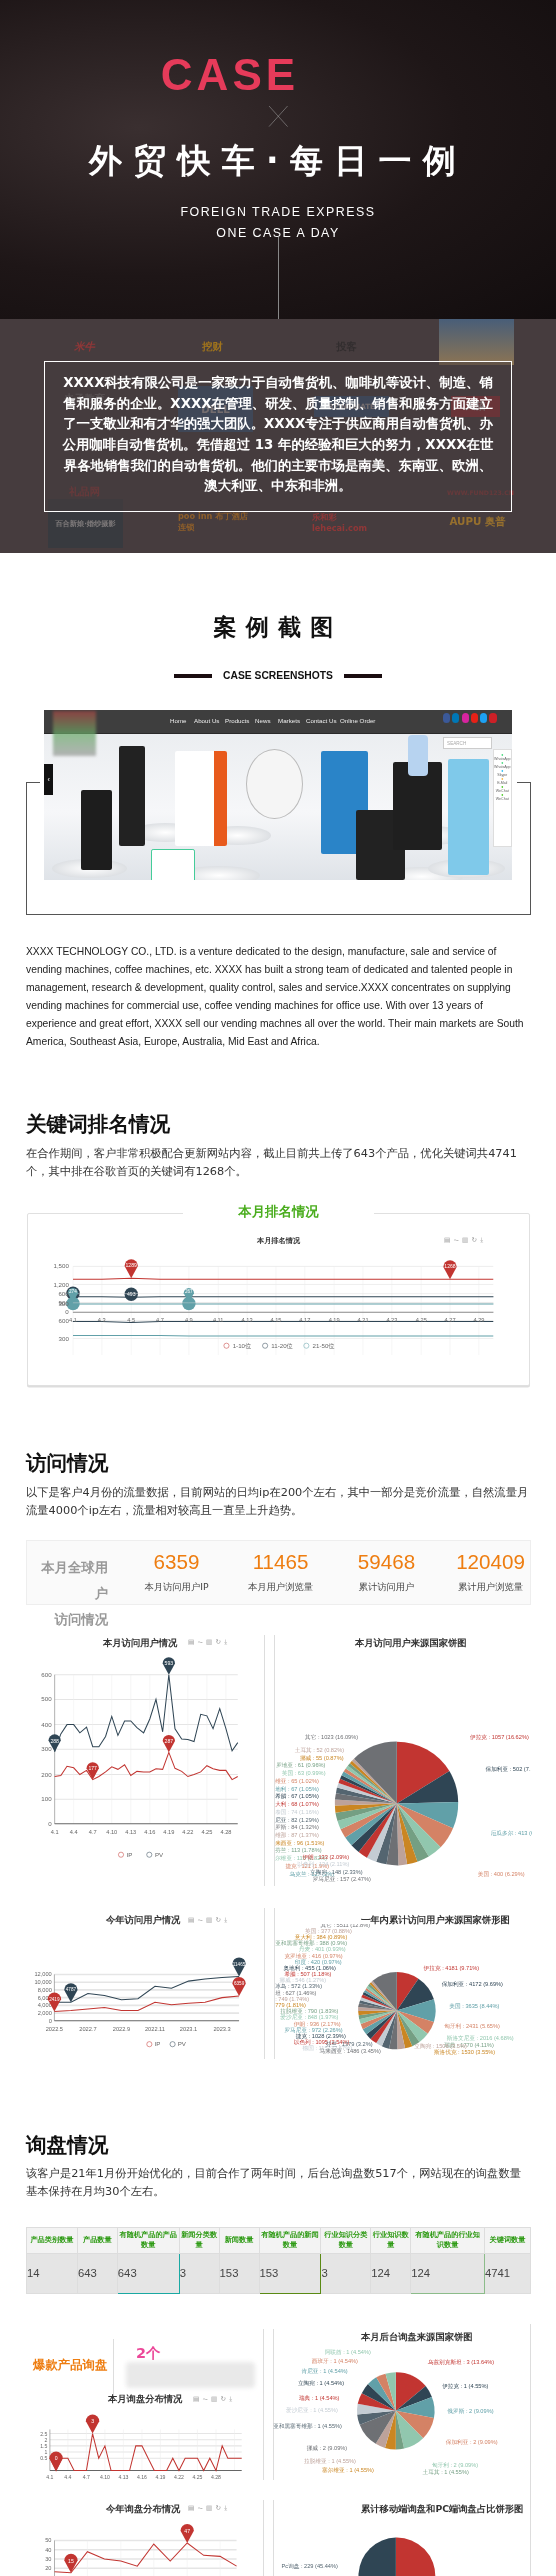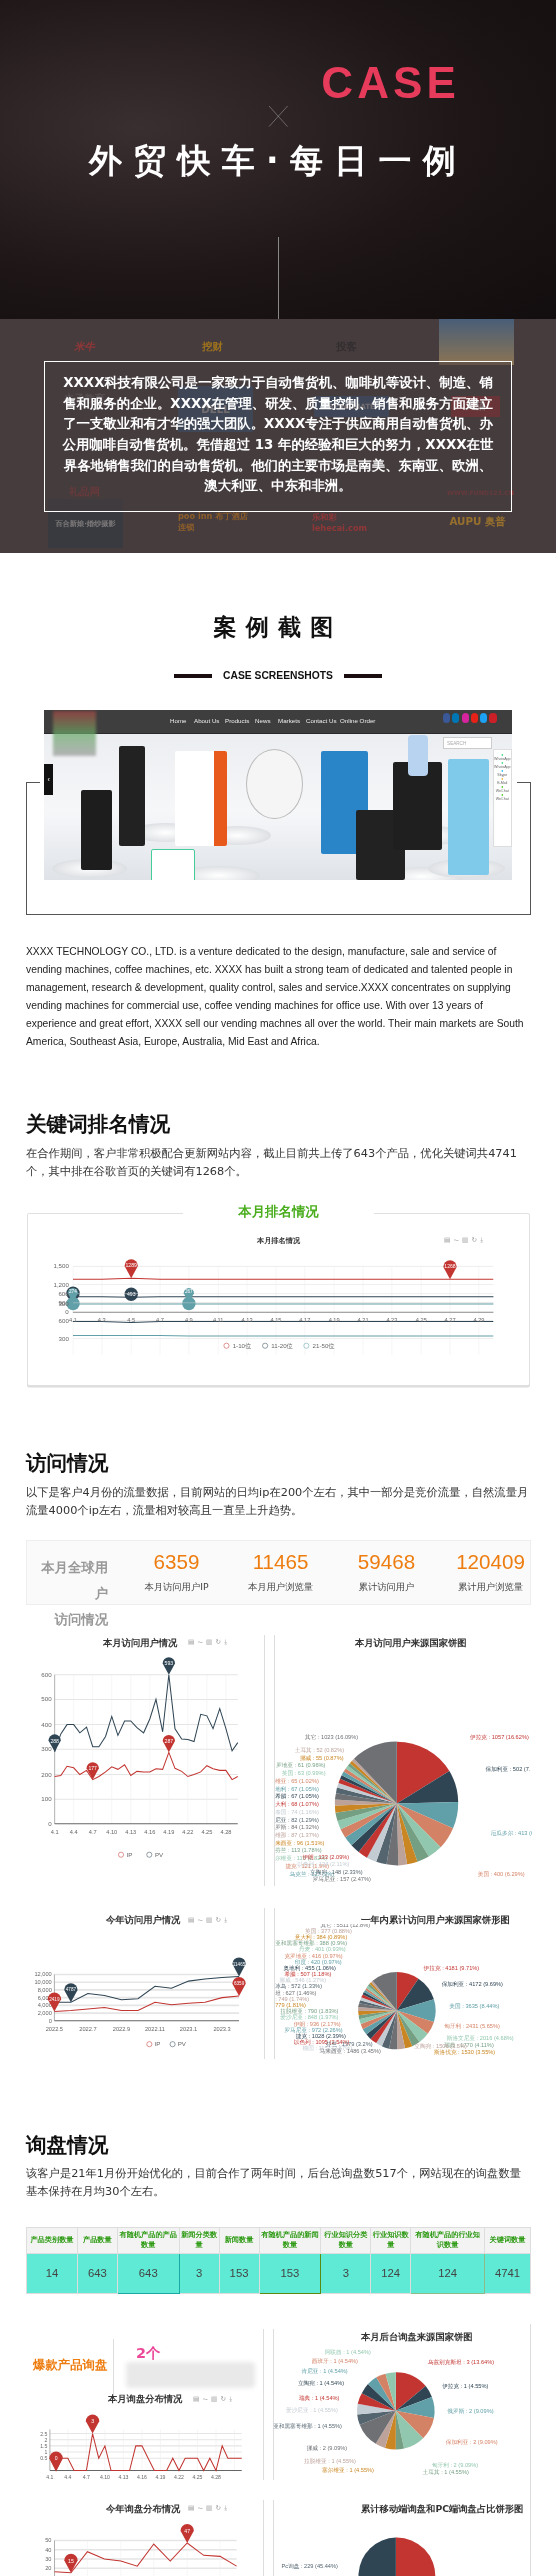--- a/index.html
+++ b/index.html
@@ -1,20 +1,20 @@
 <!DOCTYPE html>
 <html style="font-size:8.2px"><head>
 <meta charset="utf-8">
 <style>
 *{box-sizing:border-box;margin:0;padding:0}
 body{width:556px;height:4090px;background:#fff;font-family:"DejaVu Sans","Liberation Sans",sans-serif;color:#333;position:relative;overflow:hidden}
 .abs{position:absolute}
 
 .hero{left:0;top:0;width:556px;height:319px;background:radial-gradient(ellipse at 25% 40%,#3a2f30 0%,#1e1617 55%,#120d0e 100%)}
-.hero .case{left:0;width:460px;top:58px;text-align:right;font:bold 44px "Liberation Sans",sans-serif;letter-spacing:4.1px;color:#e63b5a}
+.hero .case{left:0;width:460px;top:50px;text-align:center;font:bold 44px "Liberation Sans",sans-serif;letter-spacing:4.1px;color:#e63b5a}
 .hero .xmark{left:268px;top:106px;width:20.6px;height:20.6px}
 .hero .cn{left:0;width:556px;top:139px;text-align:center;font:bold 33px "DejaVu Sans",sans-serif;color:#fff;letter-spacing:11.3px}
 .hero .en{left:0;width:556px;top:202px;text-align:center;font:12.4px "Liberation Sans",sans-serif;color:#fff;letter-spacing:1.5px;line-height:20.6px}
 .hero .vline{left:278px;top:237px;width:0.5px;height:82px;background:#888}
 
 .logowall{left:0;top:319px;width:556px;height:234px;background:#463c3e}
 .logo{position:absolute;width:75px;height:36px;display:flex;align-items:center;justify-content:center;font:bold 10.3px "DejaVu Sans",sans-serif;opacity:.55}
 .introbox{left:44px;top:361px;width:468px;height:151px;border:1px solid #fff;background:rgba(70,60,62,.55);padding:11.3px 12.4px;color:#fff;font:bold 13.4px/20.6px "DejaVu Sans",sans-serif;text-align:center}
 
 .sec-title{left:0;width:556px;text-align:center;font:bold 23px "DejaVu Sans",sans-serif;color:#111;letter-spacing:9.3px}
@@ -38,33 +38,37 @@
 .ctitle{font:bold 7.2px "DejaVu Sans",sans-serif;color:#333;text-align:center}
 .tools{font:6.7px "DejaVu Sans",sans-serif;color:#999;letter-spacing:3.1px}
 .stats{left:26px;top:1540px;width:505px;height:65px;border:0.5px solid #eee;background:#fafafa}
 .stat{position:absolute;text-align:center;width:103px}
 .stat .n{font:20.6px "Liberation Sans",sans-serif;color:#ee7d10}
 .stat .l{font:9.3px "DejaVu Sans",sans-serif;color:#444;margin-top:7.2px}
 .vdiv{position:absolute;width:1px;background:#ddd}
 svg text{font-family:"Liberation Sans",sans-serif}
 table.inq{border-collapse:collapse;width:505px}
 table.inq th{background:#f3f3f3;color:#2c9a12;font:bold 7.2px/10.8px "DejaVu Sans",sans-serif;border:0.5px solid #ddd;padding:1.5px 1px}
-table.inq td{background:#5eead4;color:#444;font:11.3px "Liberation Sans",sans-serif;text-align:center;border:0.5px solid #ddd;height:40px}
+table.inq td{background:#e5e5e5;color:#444;font:11.3px "Liberation Sans",sans-serif;text-align:left;border:0.5px solid #ddd;height:40px}
 .blur{position:absolute;background:#e9e9e9;filter:blur(2.1px);border-radius:4.1px}
 </style>
 </head>
 <body>
 
 <div class="abs hero">
   <div class="abs case">CASE</div>
   <svg class="abs xmark" viewBox="0 0 40 40">
       <line x1="2" y1="0" x2="38" y2="40" stroke="#aaa" stroke-width="1"></line>
       <line x1="38" y1="0" x2="2" y2="40" stroke="#aaa" stroke-width="1"></line>
     </svg>
   <div class="abs cn">外贸快车·每日一例</div>
+  <div class="abs en">
+    <div>FOREIGN TRADE EXPRESS</div>
+    <div>ONE CASE A DAY</div>
+  </div>
   <div class="abs vline"></div>
 </div>
 
 <div class="abs logowall">
   <div class="logo" style="left:47px;top:10.3px;color:#c33;font-style:italic;">米牛</div>
   <div class="logo" style="left:175px;top:10.3px;color:#e8a000;">挖财</div>
   <div class="logo" style="left:309px;top:10.3px;color:#222;">投客</div>
   <div class="logo" style="left:439px;top:0;width:75px;height:46px;background:linear-gradient(#4a7aa8,#c5a265);"></div>
   <div class="logo" style="left:47px;top:62px;color:#888;">夫子教育</div>
   <div class="logo" style="left:178px;top:67px;width:75px;height:46px;background:#2d6da3;color:#fff;">DELL</div>

